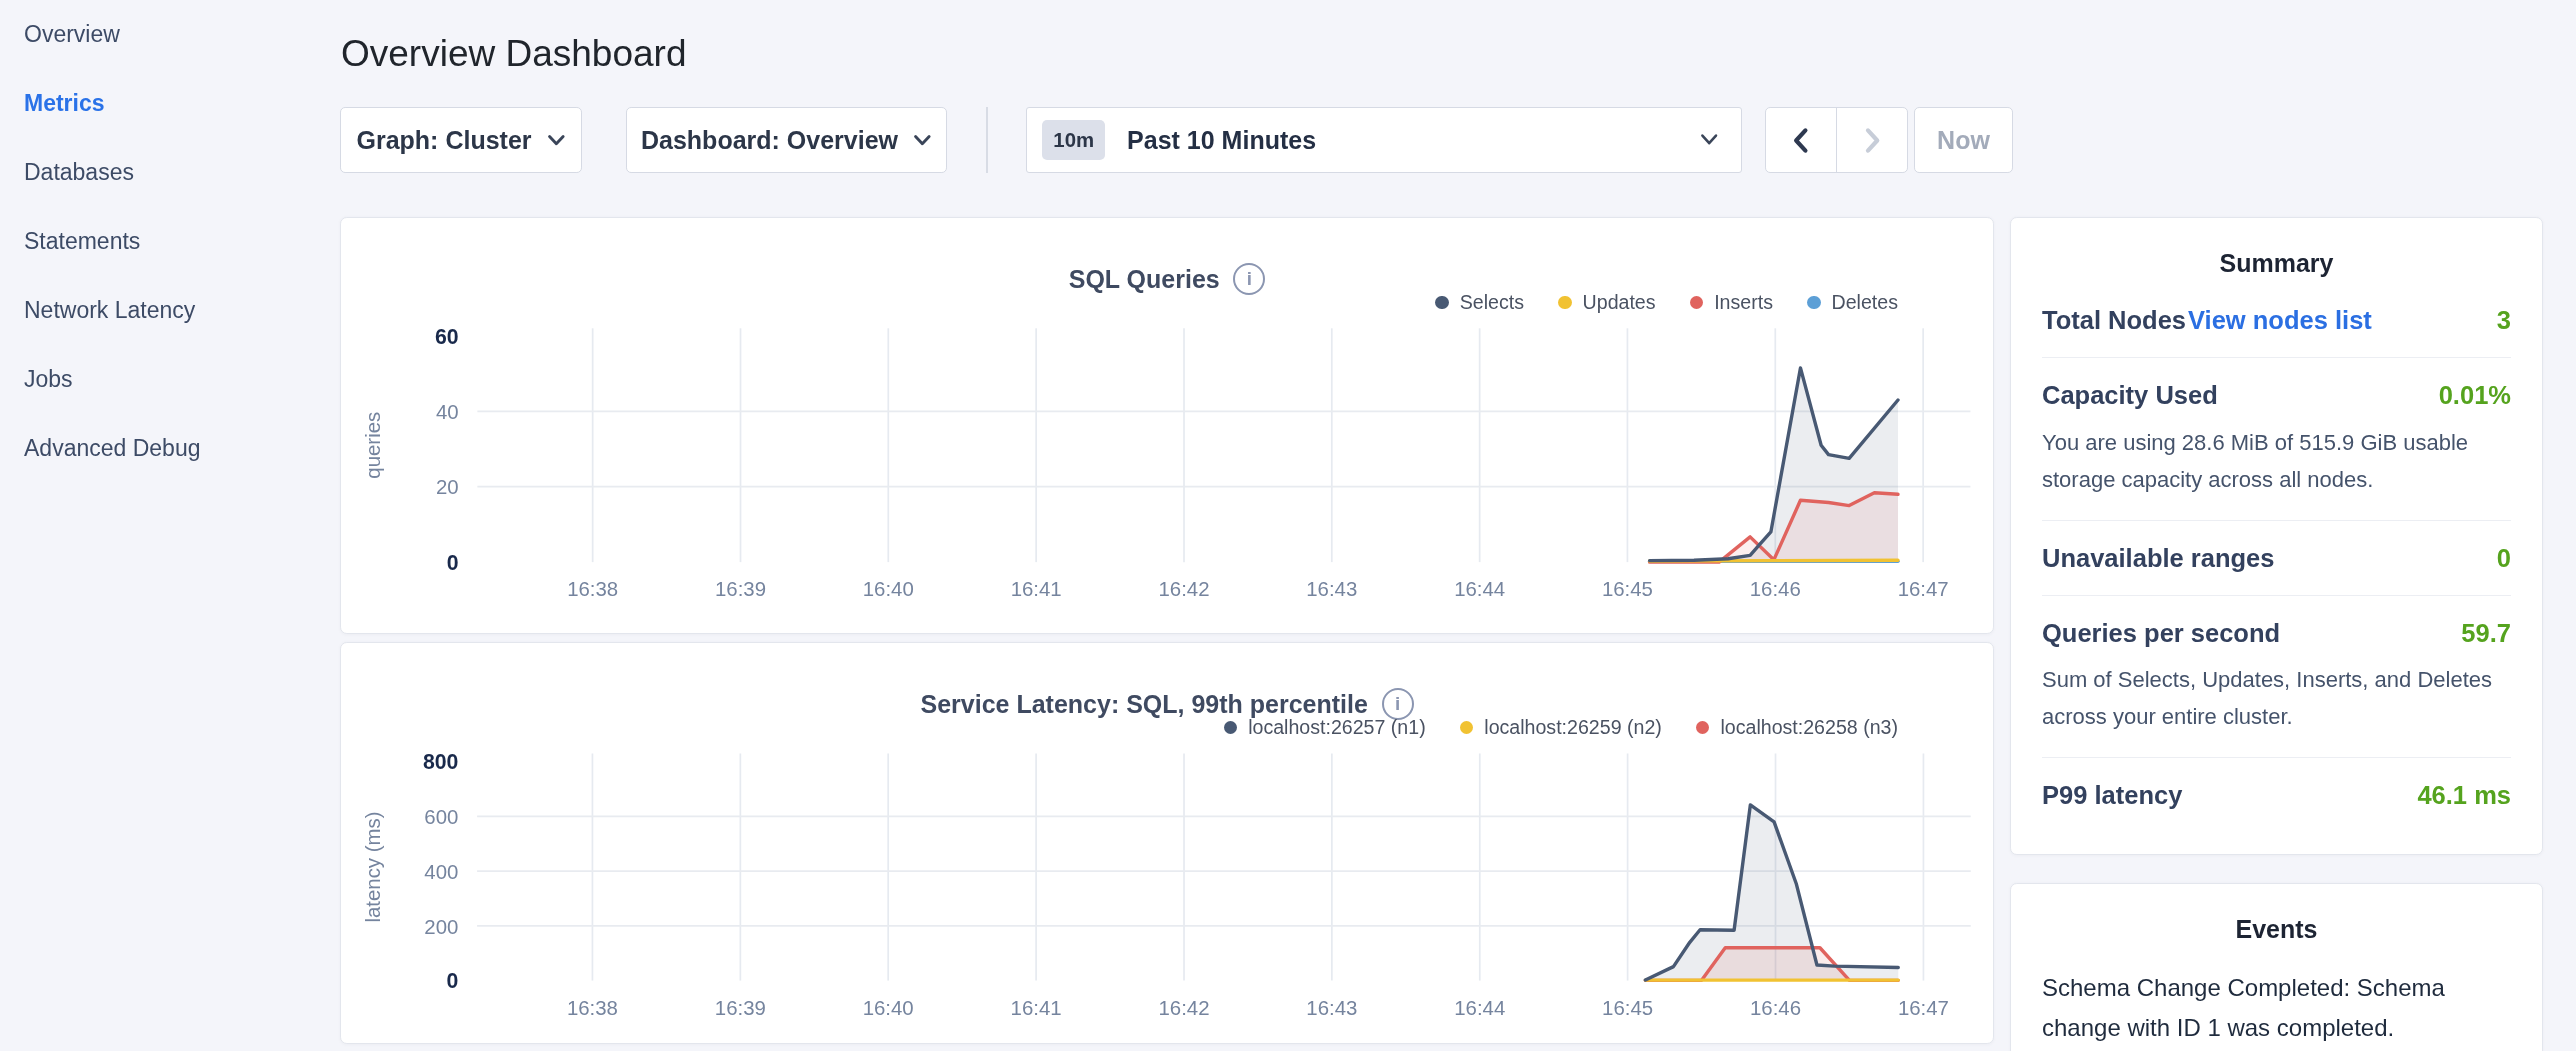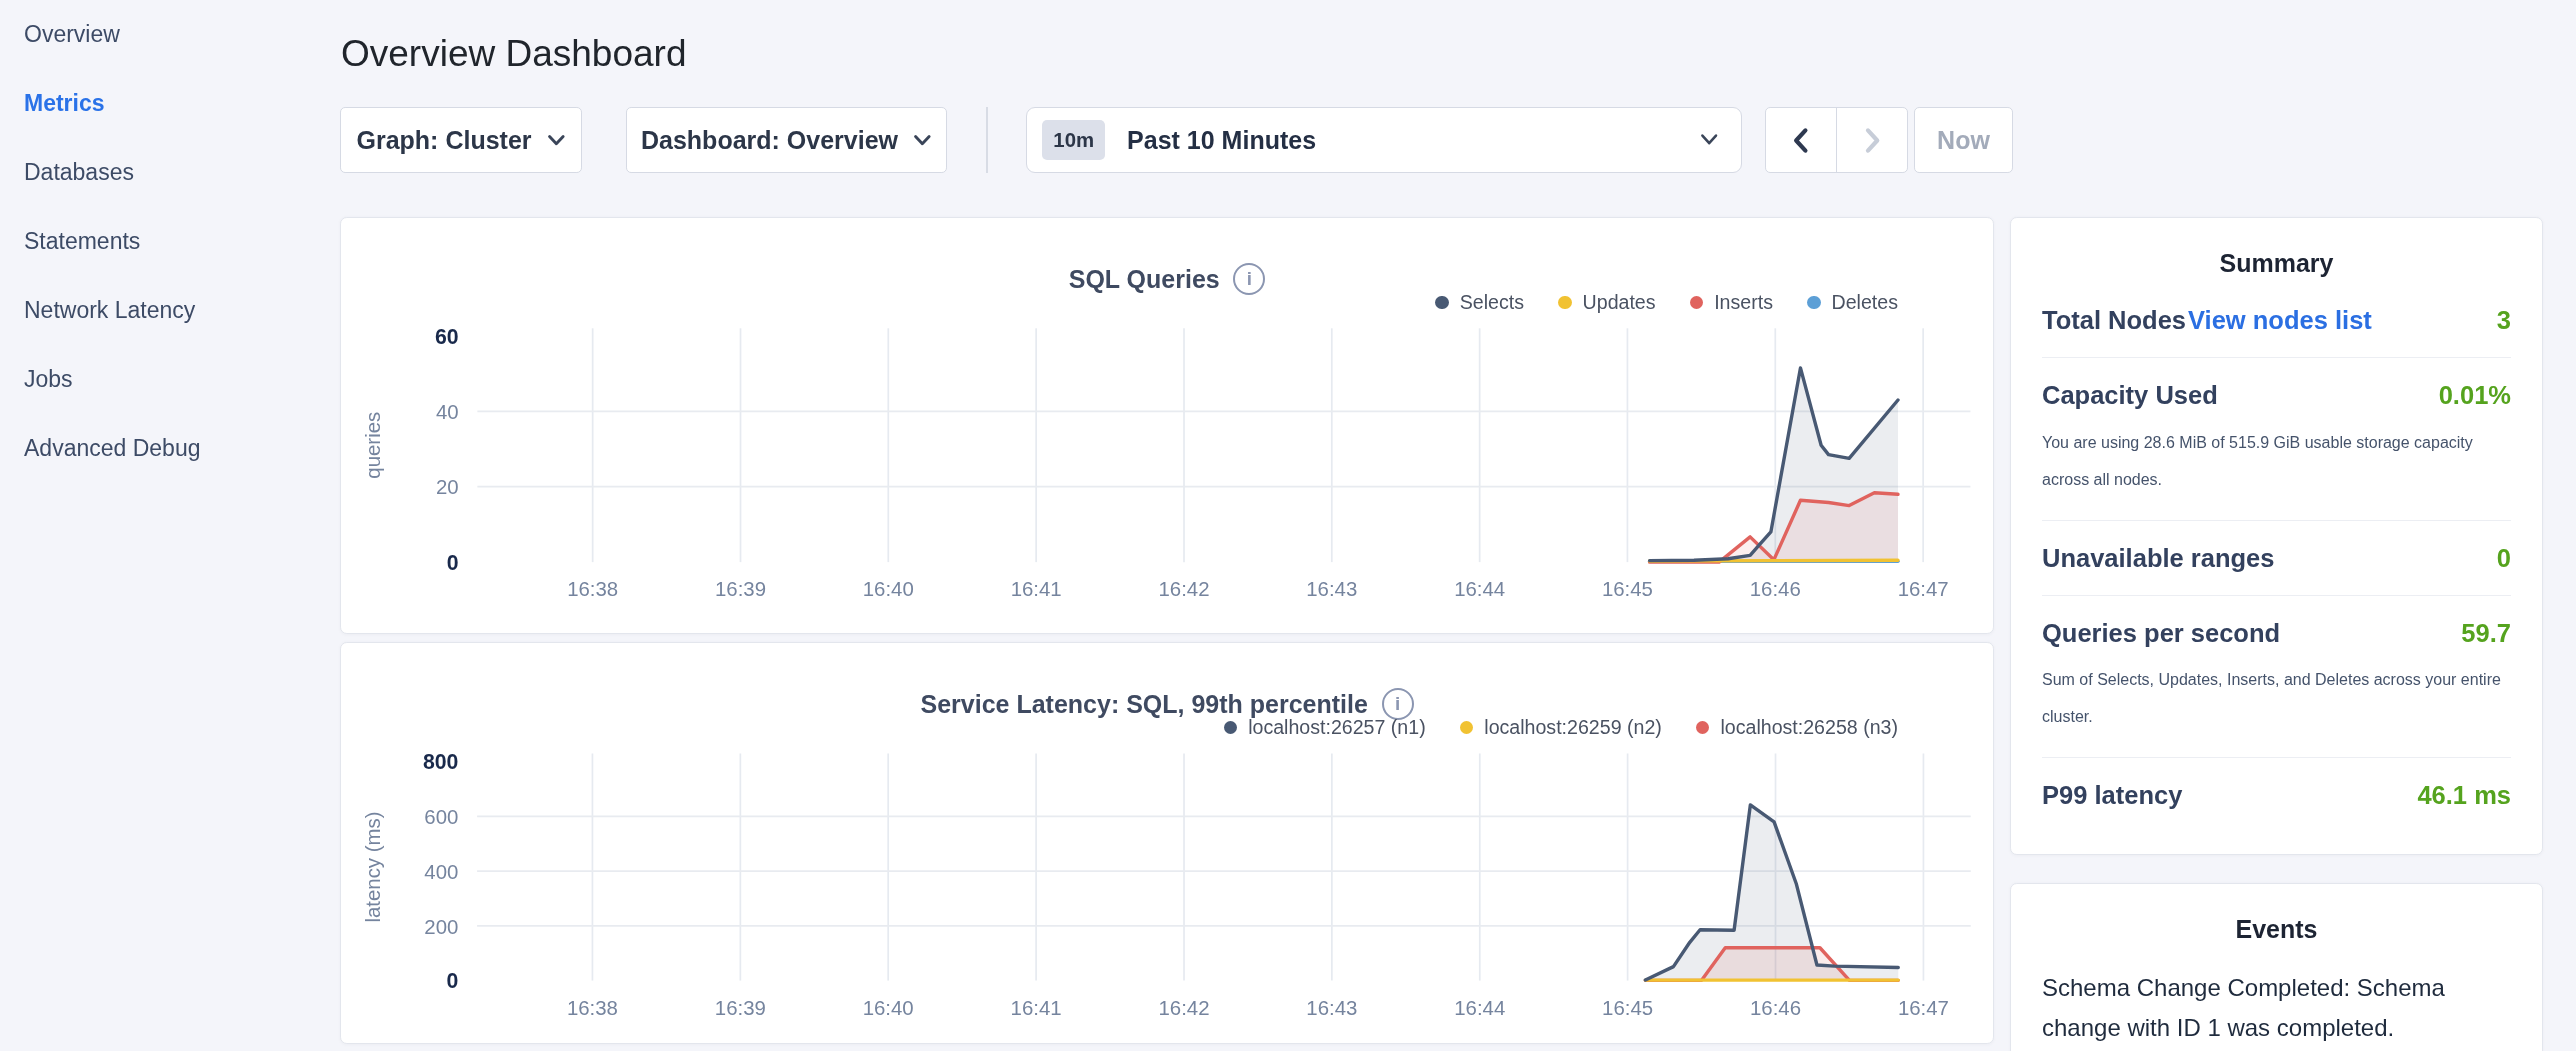--- a/index.html
+++ b/index.html
@@ -14,21 +14,21 @@
   .side-item.active{color:#2a72e8;font-weight:bold;}
   
   #page-title{position:absolute;left:341px;top:8.5px;font-size:37px;font-weight:500;color:#20252c;}
   .dd{position:absolute;height:66px;background:#fff;border:1.7px solid #d6dae4;border-radius:5.1px;
       box-sizing:border-box;display:flex;align-items:center;justify-content:center;gap:15.3px;cursor:pointer;}
   .dd-label{font-size:25px;font-weight:bold;color:#2c3648;}
   #graph-dd{left:340px;top:107px;width:242px;}
   #dash-dd{left:626px;top:107px;width:321px;}
   #tb-divider{position:absolute;left:986px;top:107px;width:1.7px;height:66px;background:#d8dce5;}
   #time-box{position:absolute;left:1026px;top:107px;width:716px;height:66px;background:#fff;
-    border:1.7px solid #d6dae4;border-radius:9px;box-sizing:border-box;display:flex;align-items:center;cursor:pointer;}
+    border:1.7px solid #d6dae4;border-radius:3px;box-sizing:border-box;display:flex;align-items:center;cursor:pointer;}
   #time-badge{margin-left:15.3px;background:#dce0ea;border-radius:5.1px;padding:8.5px 11px;
     font-size:20.4px;font-weight:bold;color:#2c3648;}
   #time-label{margin-left:22px;font-size:25px;font-weight:bold;color:#242f44;}
   #time-caret{margin-left:auto;margin-right:22px;}
   #arrow-group{position:absolute;left:1765px;top:107px;width:143px;height:66px;background:#fff;
     border:1.7px solid #d6dae4;border-radius:5.1px;box-sizing:border-box;display:flex;}
   .arrow-cell{flex:1;display:flex;align-items:center;justify-content:center;cursor:pointer;}
   .arrow-cell+.arrow-cell{border-left:1.7px solid #d6dae4;}
   #now-btn{position:absolute;left:1914px;top:107px;width:99px;height:66px;background:#fff;
     border:1.7px solid #d6dae4;border-radius:5.1px;box-sizing:border-box;display:flex;align-items:center;
@@ -58,21 +58,21 @@
   .chart-svg text.yl{font-size:24px;fill:#75849e;}
   
   .panel-title{margin-top:31px;text-align:center;font-size:25px;font-weight:bold;color:#1d2433;}
   #summary-rows{padding:5.1px 31px 0 31px;}
   .srow{padding:23px 0 22px 0;}
   .srow+.srow{border-top:1.7px solid #eceef3;}
   .srow-top{display:flex;align-items:baseline;}
   .srow-label{font-size:25.5px;font-weight:bold;color:#33415e;}
   .srow-link{font-size:25.5px;font-weight:bold;color:#2b6fe2;margin-left:2px;cursor:pointer;text-decoration:none;}
   .srow-value{margin-left:auto;font-size:25.5px;font-weight:bold;color:#55a31e;white-space:nowrap;}
-  .srow-desc{margin-top:13.6px;font-size:16px;line-height:37px;color:#45536b;}
+  .srow-desc{margin-top:13.6px;font-size:22px;line-height:37px;color:#45536b;}
   #events-body{padding:0 31px;}
   .event-msg{margin-top:24px;font-size:24px;line-height:40px;color:#1f2b3d;}
   .event-time{margin-top:5.1px;font-size:22px;color:#526078;}
 </style>
 </head>
 <body>
 
 <nav id="sidebar">
     <div class="side-item">Overview</div>
     <div class="side-item active">Metrics</div>

